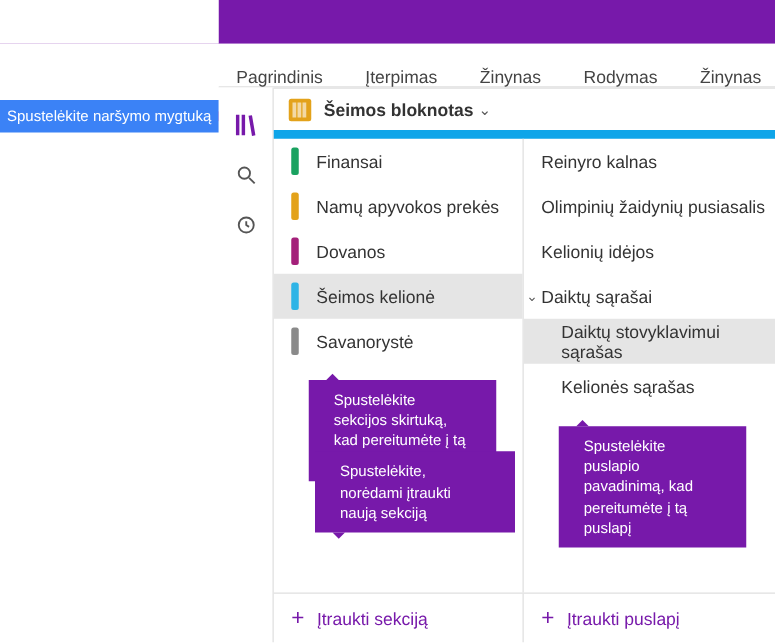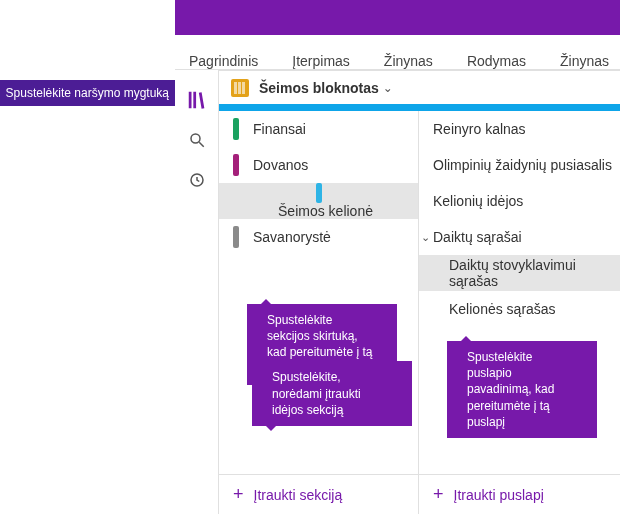--- a/index.html
+++ b/index.html
@@ -1,39 +1,39 @@
 <!DOCTYPE html>
 <html><head>
 <meta charset="utf-8">
 <style>
   * { box-sizing: border-box; margin: 0; padding: 0; }
   body { font-family: "Segoe UI", Arial, sans-serif; font-size: 14px; color: #333; background: #fff; width: 620px; height: 514px; overflow: hidden; position: relative; }
   .titlebar { height: 35px; background: #7719aa; }
   .titlebar-left { width: 175px; height: 35px; background: #fff; float: left; }
   .ribbon { position: absolute; top: 35px; left: 175px; right: 0; height: 35px; display: flex; align-items: flex-end; padding-left: 14px; border-bottom: 1px solid #e0e0e0; background:#fff; }
   .ribbon-tab { margin-right: 34px; cursor: pointer; color: #444; }
-  .coach-left { position: absolute; top: 80px; left: 0; width: 175px; height: 26px; background: #4c1d95; color: #fff; font-size: 12px; display: flex; align-items: center; justify-content: flex-end; padding-right: 6px; }
+  .coach-left { position: absolute; top: 80px; left: 0; width: 175px; height: 26px; background: #3b82f6; color: #fff; font-size: 12px; display: flex; align-items: center; justify-content: flex-end; padding-right: 6px; }
   .coach-left::after { content: ""; position: absolute; right: -8px; top: 50%; transform: translateY(-50%); border: 4px solid transparent; border-left-color: #7719aa; }
   .rail { position: absolute; top: 70px; left: 175px; width: 44px; bottom: 0; border-right: 1px solid #e0e0e0; background: #fff; display: flex; flex-direction: column; align-items: center; padding-top: 10px; }
   .rail-btn { width: 44px; height: 40px; display: flex; align-items: center; justify-content: center; cursor: pointer; color: #555; }
   .rail-btn.active { color: #7719aa; }
   .icon-books svg { width: 22px; height: 22px; }
   .icon-search svg { width: 18px; height: 18px; }
   .icon-recent svg { width: 18px; height: 18px; }
   .main { position: absolute; top: 70px; left: 219px; right: 0; bottom: 0; border-top: 1px solid #e0e0e0; }
   .nb-header { height: 40px; display: flex; align-items: center; padding-left: 12px; border-bottom: 7px solid #0ea5e9; cursor: pointer; }
   .nb-icon { width: 18px; height: 18px; background: #e3a21a; border-radius: 2px; margin-right: 10px; position: relative; }
   .nb-icon::before { content:""; position:absolute; left:3px; top:3px; width:3px; height:12px; background:#fff; box-shadow: 4px 0 0 #fff, 8px 0 0 #fff; opacity:.6; }
   .nb-name { font-weight: 600; margin-right: 4px; }
   .chev-down { font-size: 12px; color:#555; }
   .lists { position: absolute; top: 40px; left: 0; right: 0; bottom: 40px; display: flex; }
   .sections { width: 200px; border-right: 1px solid #e0e0e0; position: relative; }
   .pages { flex: 1; position: relative; }
   .sec-item { height: 36px; display: flex; align-items: center; padding-left: 14px; cursor: pointer; }
-  .sec-item.selected { background: #e5e5e5; flex-direction: column; }
+  .sec-item.selected { background: #e5e5e5; }
   .sec-color { width: 6px; height: 22px; border-radius: 2px; margin-right: 14px; }
   .page-item { height: 36px; display: flex; align-items: center; padding-left: 14px; cursor: pointer; }
   .page-item.selected { background: #e5e5e5; }
   .page-item.child { padding-left: 30px; }
   .page-item.child.selected { font-weight: 400; }
   .page-item .chev { width: 10px; font-size: 11px; color:#555; margin-left:-12px; margin-right:2px; }
   .footer { position: absolute; left: 0; right: 0; bottom: 0; height: 40px; display: flex; border-top: 1px solid #e0e0e0; }
   .footer-btn { flex: 0 0 200px; display: flex; align-items: center; padding-left: 14px; color: #7719aa; cursor: pointer; border-right:1px solid #e0e0e0; }
   .footer-btn:last-child { flex: 1; border-right:none; }
   .plus { font-size: 18px; margin-right: 10px; font-weight: 300; }
@@ -92,34 +92,38 @@
   </div>
 
   <div class="lists">
 
     <div class="sections">
       <div class="sec-item">
         <span class="sec-color" style="background:#1aa260"></span>
         <span>Finansai</span>
       </div>
       <div class="sec-item">
+        <span class="sec-color" style="background:#e3a21a"></span>
+        <span>Namų apyvokos prekės</span>
+      </div>
+      <div class="sec-item">
         <span class="sec-color" style="background:#a4207a"></span>
         <span>Dovanos</span>
       </div>
       <div class="sec-item selected">
         <span class="sec-color" style="background:#2eb4e6"></span>
         <span>Šeimos kelionė</span>
       </div>
       <div class="sec-item">
         <span class="sec-color" style="background:#8a8a8a"></span>
         <span>Savanorystė</span>
       </div>
 
       <div class="tooltip up tip-sec">Spustelėkite sekcijos skirtuką, kad pereitumėte į tą sekciją</div>
-      <div class="tooltip down tip-foot-sec">Spustelėkite, norėdami įtraukti idėjos sekciją</div>
+      <div class="tooltip down tip-foot-sec">Spustelėkite, norėdami įtraukti naują sekciją</div>
     </div>
 
     <div class="pages">
       <div class="page-item">
         <span>Reinyro kalnas</span>
       </div>
       <div class="page-item">
         <span>Olimpinių žaidynių pusiasalis</span>
       </div>
       <div class="page-item">

